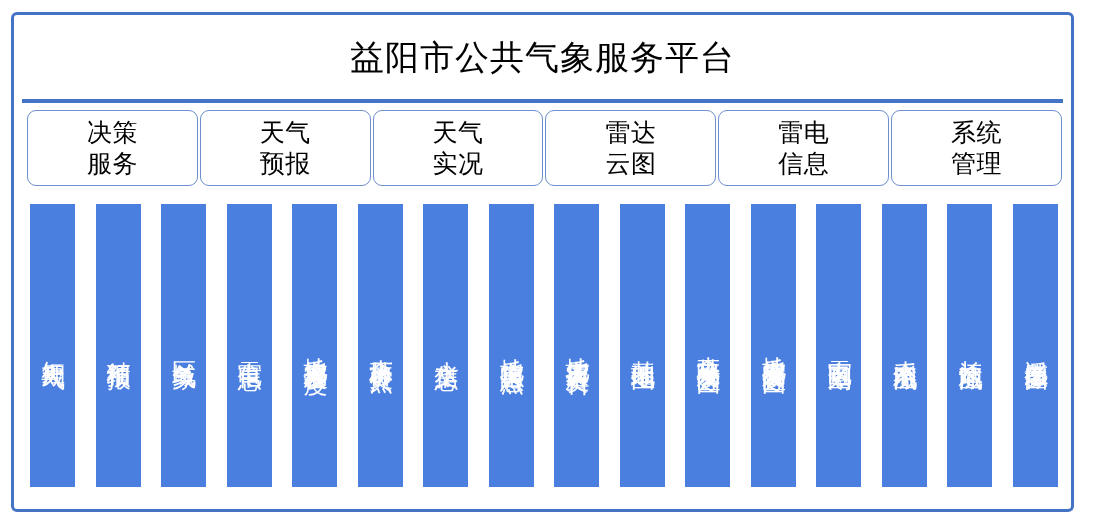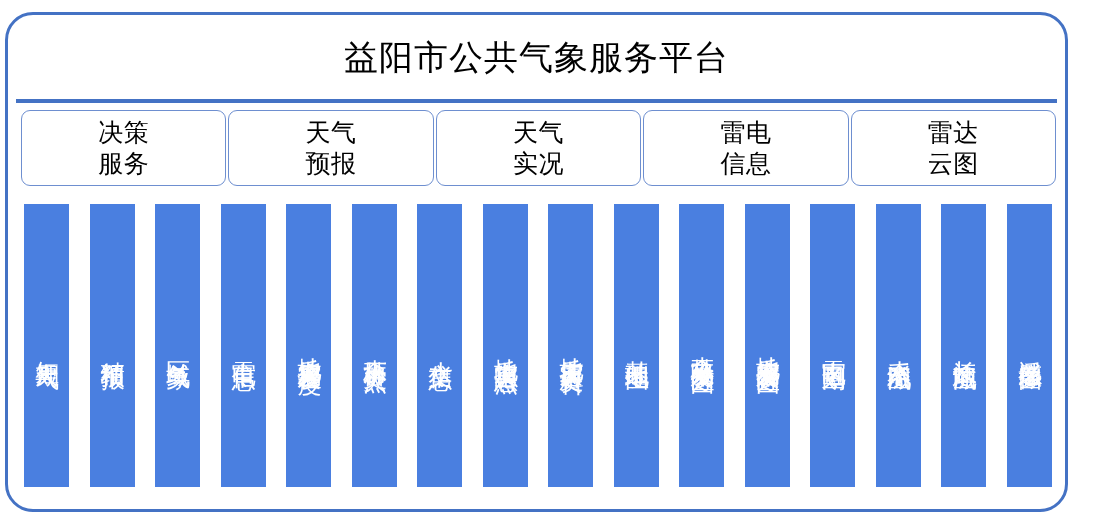--- a/index.html
+++ b/index.html
@@ -11,27 +11,27 @@
     width: 1093px;
     height: 525px;
     font-family: "DejaVu Sans", "Liberation Sans", sans-serif;
     overflow: hidden;
     position: relative;
   }
 
   
   #app-frame {
     position: absolute;
-    left: 5px;
+    left: 11px;
     top: 12px;
     width: 1063px;
     height: 500px;
     box-sizing: border-box;
     border: 3px solid #4472C4;
-    border-radius: 28px;
+    border-radius: 6px;
     background: #ffffff;
   }
 
   
   #title-bar {
     position: absolute;
     left: 0;
     top: 0;
     width: 100%;
     height: 84px;
@@ -141,34 +141,38 @@
       <span class="menu-line">天气</span>
       <span class="menu-line">预报</span>
     </div>
 
     <div class="menu-item">
       <span class="menu-line">天气</span>
       <span class="menu-line">实况</span>
     </div>
 
     <div class="menu-item">
+      <span class="menu-line">雷达</span>
+      <span class="menu-line">云图</span>
+    </div>
+
+    <div class="menu-item">
       <span class="menu-line">雷电</span>
       <span class="menu-line">信息</span>
     </div>
 
-    <div class="menu-item">
-      <span class="menu-line">雷达</span>
-      <span class="menu-line">云图</span>
-    </div>
-
-
-
-
-
-
+
+
+
+
+
+    <div class="menu-item">
+      <span class="menu-line">系统</span>
+      <span class="menu-line">管理</span>
+    </div>
 
   </div>
 
   <div id="bar-row">
 
     <div class="bar-item">
       <span class="bar-label">短期天气</span>
     </div>
 
     <div class="bar-item">

